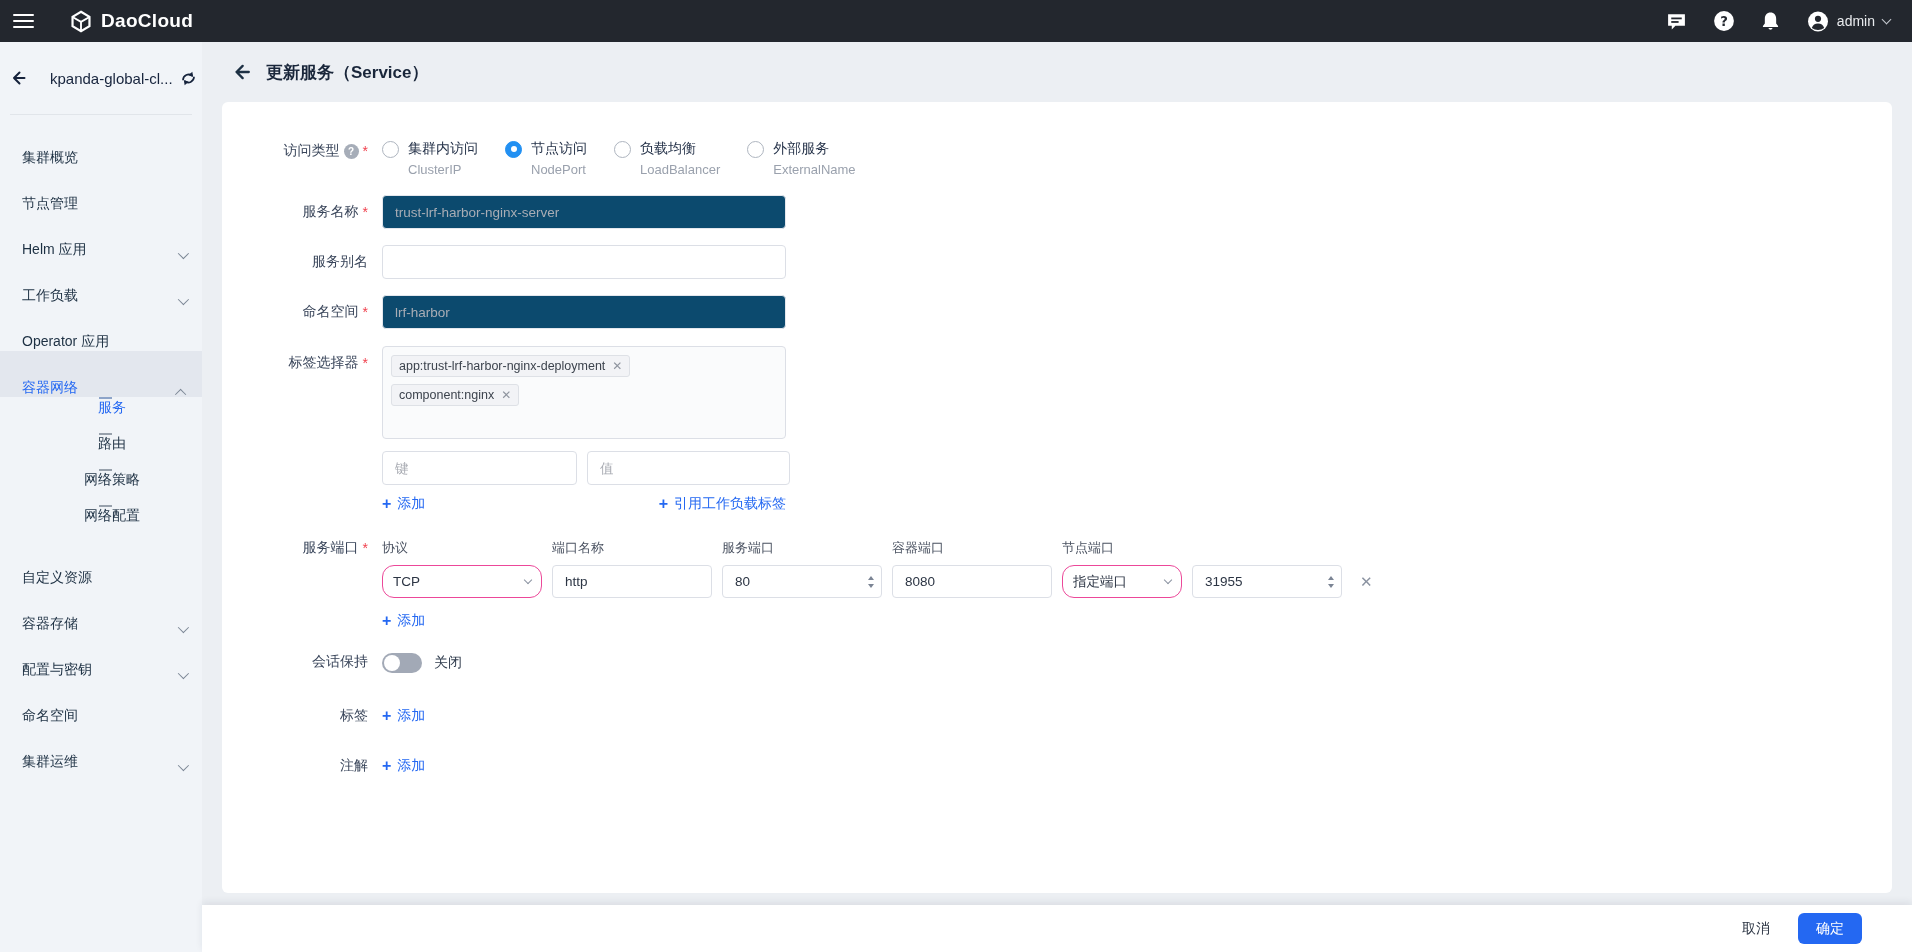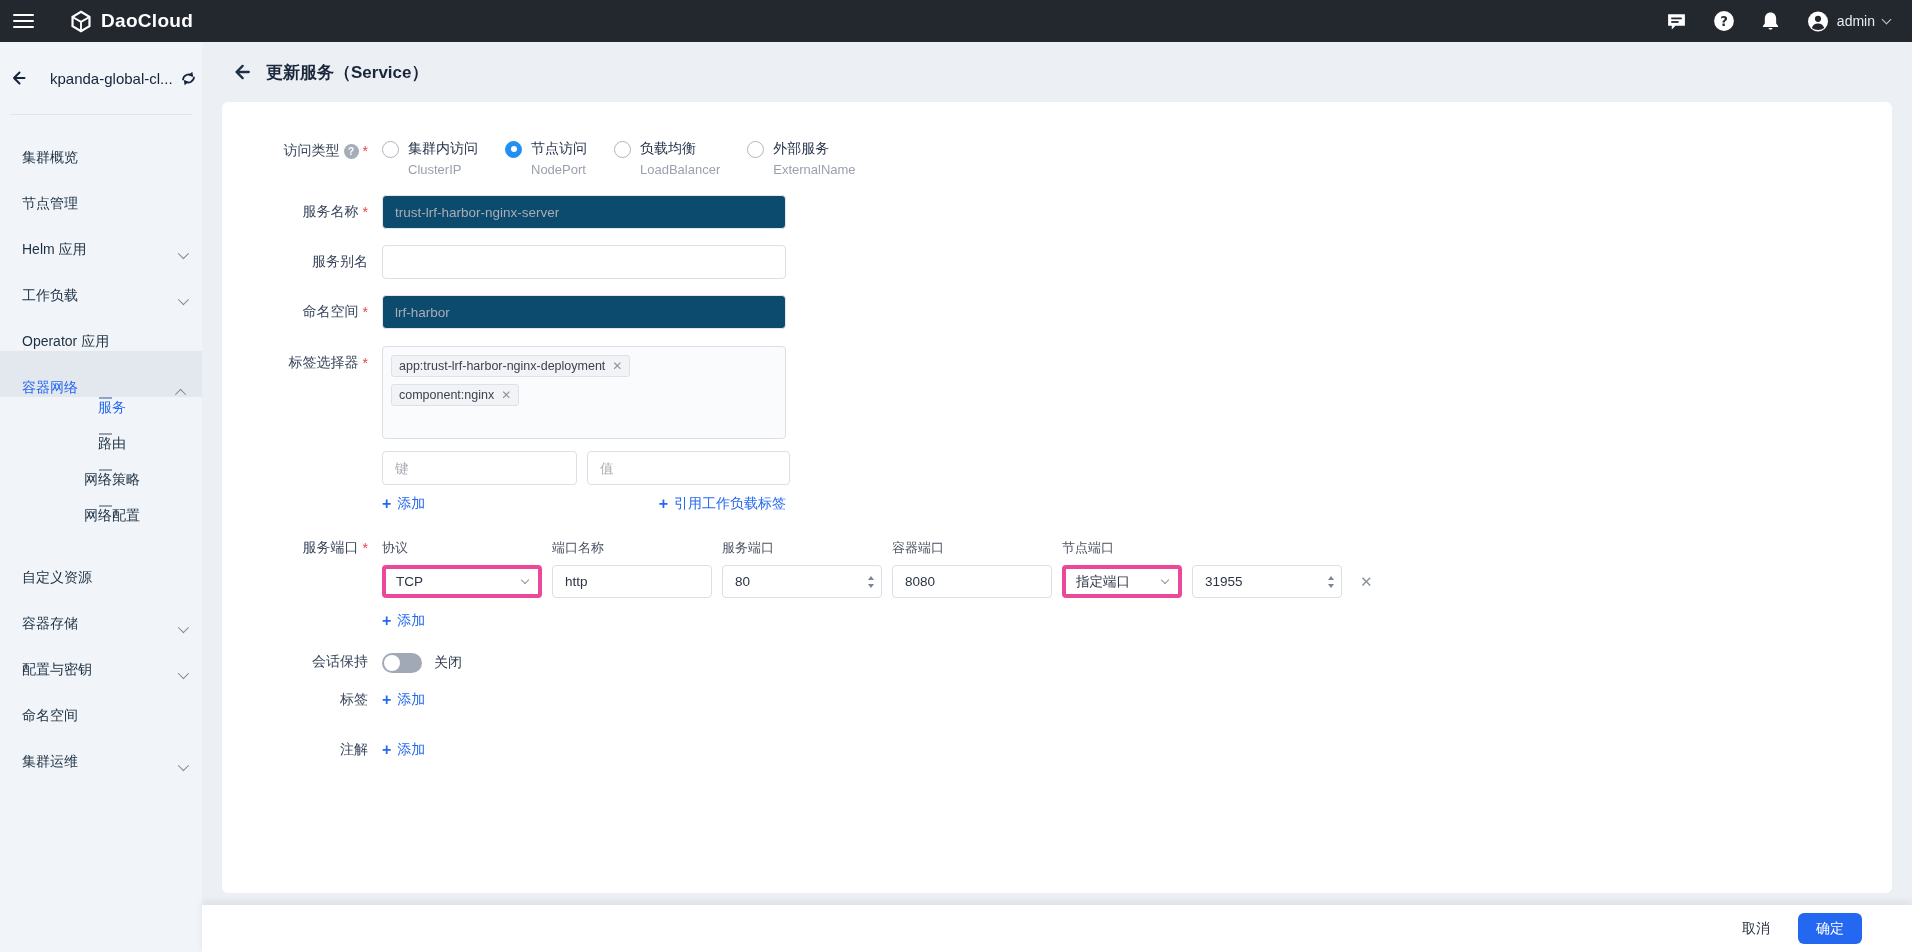--- a/index.html
+++ b/index.html
@@ -77,21 +77,21 @@
   .kv-row .text-input.key { width:195px; }
   .kv-row .text-input.val { flex:1; width:auto; }
   .link-row { width:404px; display:flex; justify-content:space-between; margin-top:10px; }
   .blue-link { display:inline-flex; align-items:center; gap:6px; color:#2468f2; font-size:14px; cursor:pointer; }
   .blue-link .plus { font-size:16px; font-weight:bold; line-height:1; }
 
   
   .port-heads { display:flex; gap:10px; font-size:13px; color:#4a5261; }
   .port-heads .h1{width:160px}.port-heads .h2{width:160px}.port-heads .h3{width:160px}.port-heads .h4{width:160px}.port-heads .h5{width:120px}
   .port-row { display:flex; gap:10px; margin-top:8px; align-items:center; }
-  .selbox { height:33px; border:4px solid #ec4899; border-radius:4px; background:#fff; display:flex; align-items:center; justify-content:space-between; padding:0 10px; font-size:13.5px; color:#2c3544; cursor:pointer; }
+  .selbox { height:33px; border:1px solid #ec4899; border-radius:12px; background:#fff; display:flex; align-items:center; justify-content:space-between; padding:0 10px; font-size:13.5px; color:#2c3544; cursor:pointer; }
   .selbox .chevron { width:6px; height:6px; border-right:1.4px solid #8b93a1; border-bottom:1.4px solid #8b93a1; transform:rotate(45deg); margin-top:-3px; }
   .w160{width:160px} .w120{width:120px} .w150{width:150px}
   .numbox { position:relative; }
   .numbox .text-input { width:100%; height:33px; padding-right:24px; }
   .spin { position:absolute; right:8px; top:50%; transform:translateY(-50%); display:flex; flex-direction:column; gap:4px; }
   .spin i { display:block; width:0; height:0; border-left:3.5px solid transparent; border-right:3.5px solid transparent; }
   .spin .up { border-bottom:4.5px solid #7b8494; }
   .spin .dn { border-top:4.5px solid #7b8494; }
   .row-x { color:#8b93a1; font-size:15px; margin-left:8px; cursor:pointer; }
 
@@ -99,21 +99,21 @@
   .toggle-row { display:flex; align-items:center; gap:12px; padding-top:3px; }
   .toggle { width:40px; height:20px; border-radius:10px; background:#a2a9b6; position:relative; cursor:pointer; }
   .toggle .knob { position:absolute; left:2px; top:2px; width:16px; height:16px; border-radius:50%; background:#fff; }
   .toggle-state { font-size:14px; color:#303c4d; }
 
   
   .footer { height:47px; background:#fff; box-shadow:0 -3px 7px rgba(30,40,60,.08); display:flex; align-items:center; justify-content:flex-end; gap:28px; padding-right:50px; }
   .btn-cancel { background:none; border:none; font-size:14px; color:#2a3342; cursor:pointer; font-family:inherit; }
   .btn-confirm { background:#2468f2; border:none; color:#fff; font-size:14px; border-radius:6px; height:31px; padding:0 18px; cursor:pointer; font-family:inherit; }
 
-  .mb16{margin-bottom:16px} .mb17{margin-bottom:17px} .mb18{margin-bottom:18px} .mb26{margin-bottom:26px} .mb20{margin-bottom:20px} .mb30{margin-bottom:18px} .mb32{margin-bottom:32px}
+  .mb16{margin-bottom:16px} .mb17{margin-bottom:17px} .mb18{margin-bottom:18px} .mb26{margin-bottom:26px} .mb20{margin-bottom:20px} .mb30{margin-bottom:34px} .mb32{margin-bottom:32px}
   .mt14{margin-top:14px}
 </style>
 </head>
 <body>
 
 <div class="topbar">
   <div class="hamburger">
       <span></span>
       <span></span>
       <span></span>

